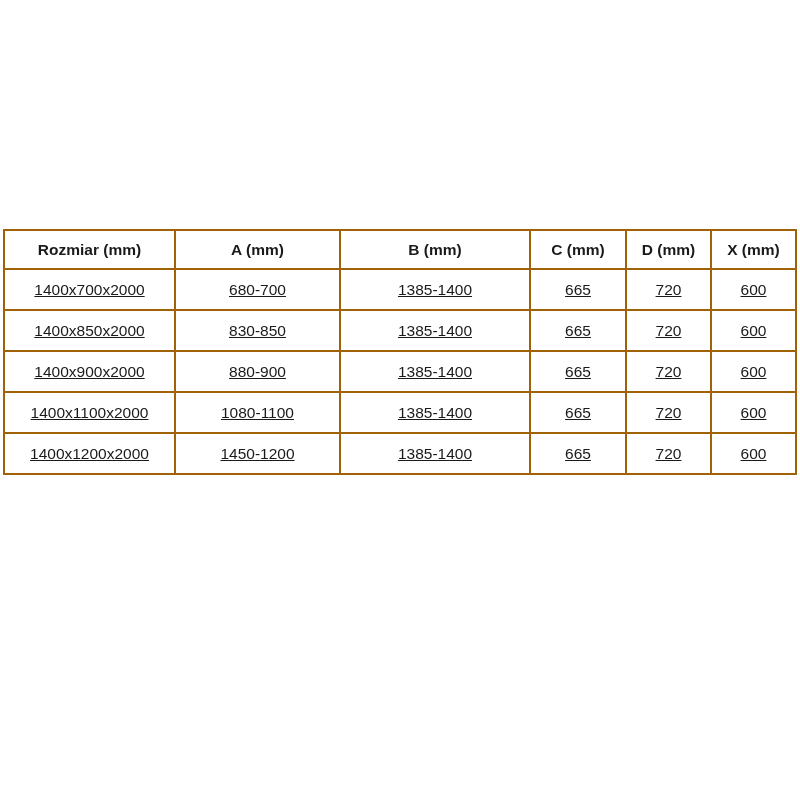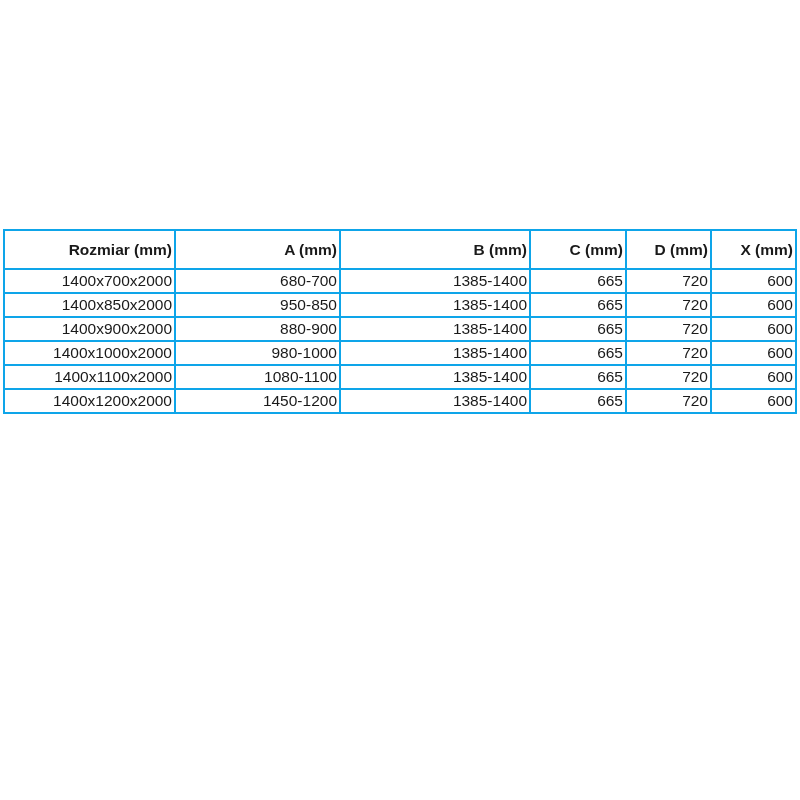--- a/index.html
+++ b/index.html
@@ -19,30 +19,30 @@
   }
   table.spec-table {
     border-collapse: collapse;
     table-layout: fixed;
     width: 792px;
     margin: 0 auto;
     background: #ffffff;
   }
   table.spec-table th,
   table.spec-table td {
-    border: 2px solid #0ea5e9;
-    text-align: right;
+    border: 2px solid #a16207;
+    text-align: center;
     vertical-align: middle;
     font-size: 15.5px;
     padding: 0 2px;
     overflow: hidden;
     white-space: nowrap;
   }
   table.spec-table thead tr { height: 39px; }
-  table.spec-table tbody tr { height: 24px; }
+  table.spec-table tbody tr { height: 41px; text-decoration: underline; }
   table.spec-table th { font-weight: bold; }
   col.c-rozmiar { width: 171px; }
   col.c-a { width: 165px; }
   col.c-b { width: 190px; }
   col.c-c { width: 96px; }
   col.c-d { width: 85px; }
   col.c-x { width: 85px; }
 </style>
 </head>
 <body>
@@ -71,37 +71,29 @@
         <tr>
           <td>1400x700x2000</td>
           <td>680-700</td>
           <td>1385-1400</td>
           <td>665</td>
           <td>720</td>
           <td>600</td>
         </tr>
         <tr>
           <td>1400x850x2000</td>
-          <td>950-850</td>
+          <td>830-850</td>
           <td>1385-1400</td>
           <td>665</td>
           <td>720</td>
           <td>600</td>
         </tr>
         <tr>
           <td>1400x900x2000</td>
           <td>880-900</td>
-          <td>1385-1400</td>
-          <td>665</td>
-          <td>720</td>
-          <td>600</td>
-        </tr>
-        <tr>
-          <td>1400x1000x2000</td>
-          <td>980-1000</td>
           <td>1385-1400</td>
           <td>665</td>
           <td>720</td>
           <td>600</td>
         </tr>
         <tr>
           <td>1400x1100x2000</td>
           <td>1080-1100</td>
           <td>1385-1400</td>
           <td>665</td>

